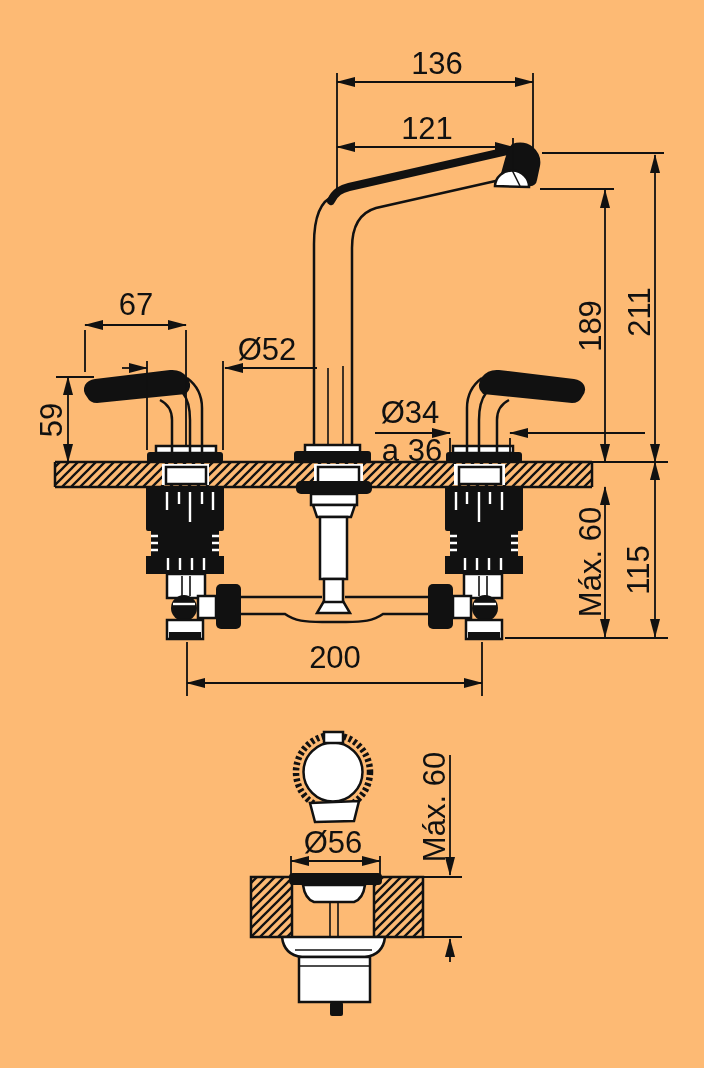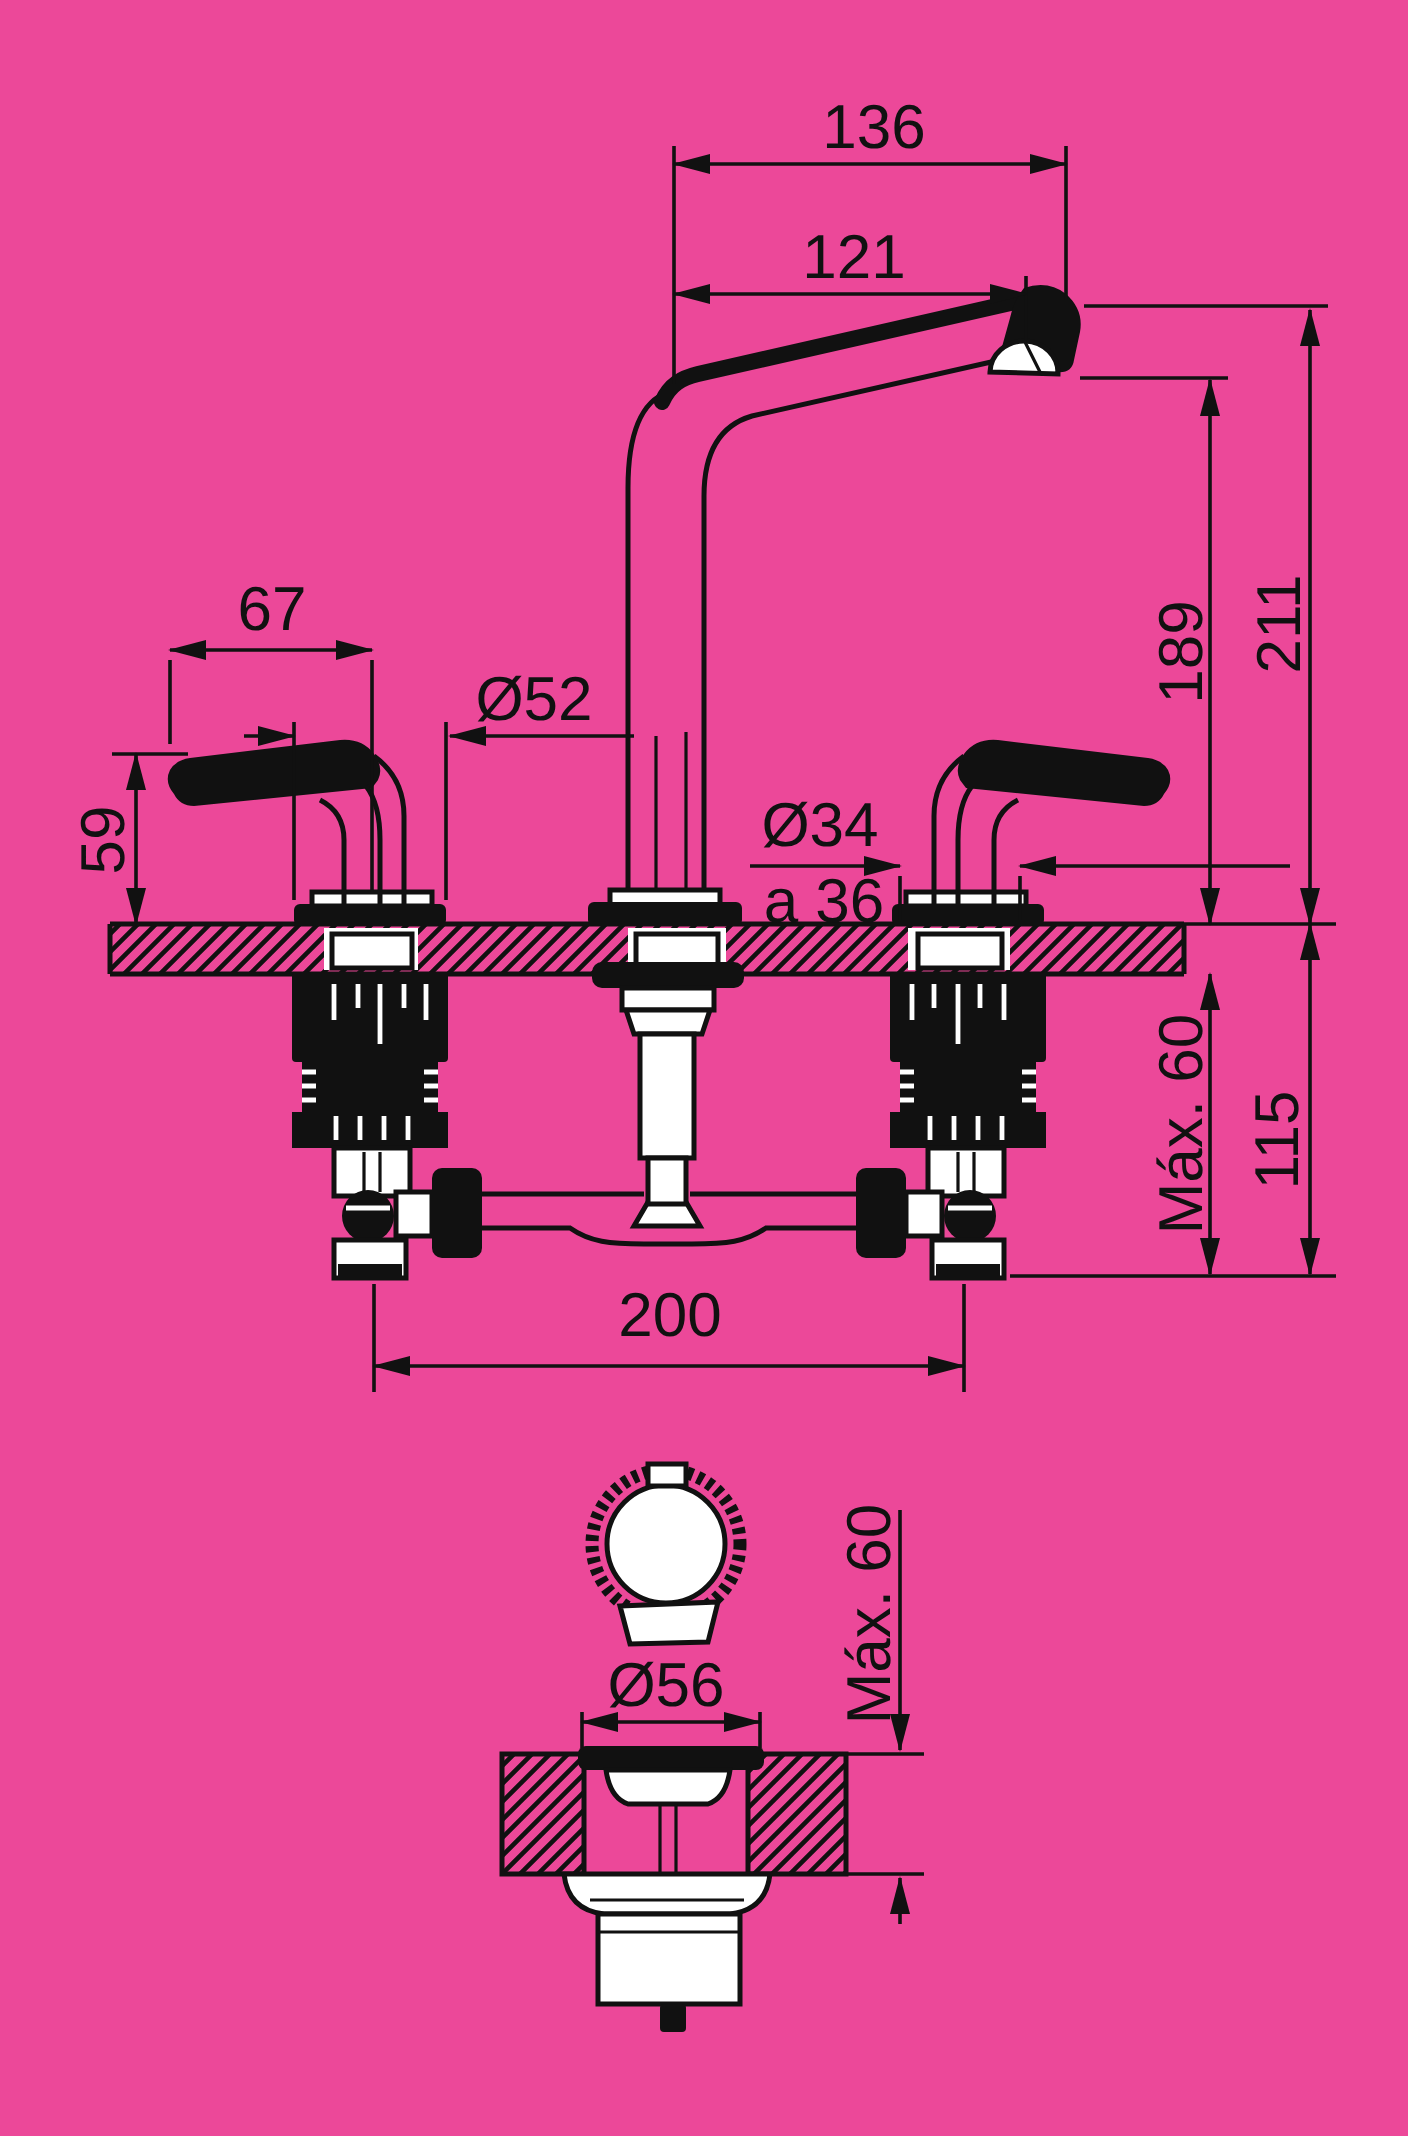--- a/index.html
+++ b/index.html
@@ -1,16 +1,16 @@
 <!DOCTYPE html>
 <html><head>
 <meta charset="utf-8">
 <style>
   html,body{margin:0;padding:0;background:#ffffff;}
-  .stage{position:relative;width:704px;height:1068px;background:#ec4899;overflow:hidden;}
+  .stage{position:relative;width:704px;height:1068px;background:#fdba74;overflow:hidden;}
   svg{display:block;}
   .dtx{font-family:"Liberation Sans","DejaVu Sans",sans-serif;font-size:31px;fill:#111;}
   .obj{stroke:#111;stroke-width:2.5;fill:none;}
   .objfill{fill:#111;stroke:none;}
   .thin{stroke:#111;stroke-width:1.6;fill:none;}
   .dim{stroke:#111;stroke-width:1.8;fill:none;}
   .wfill{fill:#fff;stroke:#111;stroke-width:2.5;}
   .wline{stroke:#fff;stroke-width:2.4;fill:none;}
 </style>
 </head>

